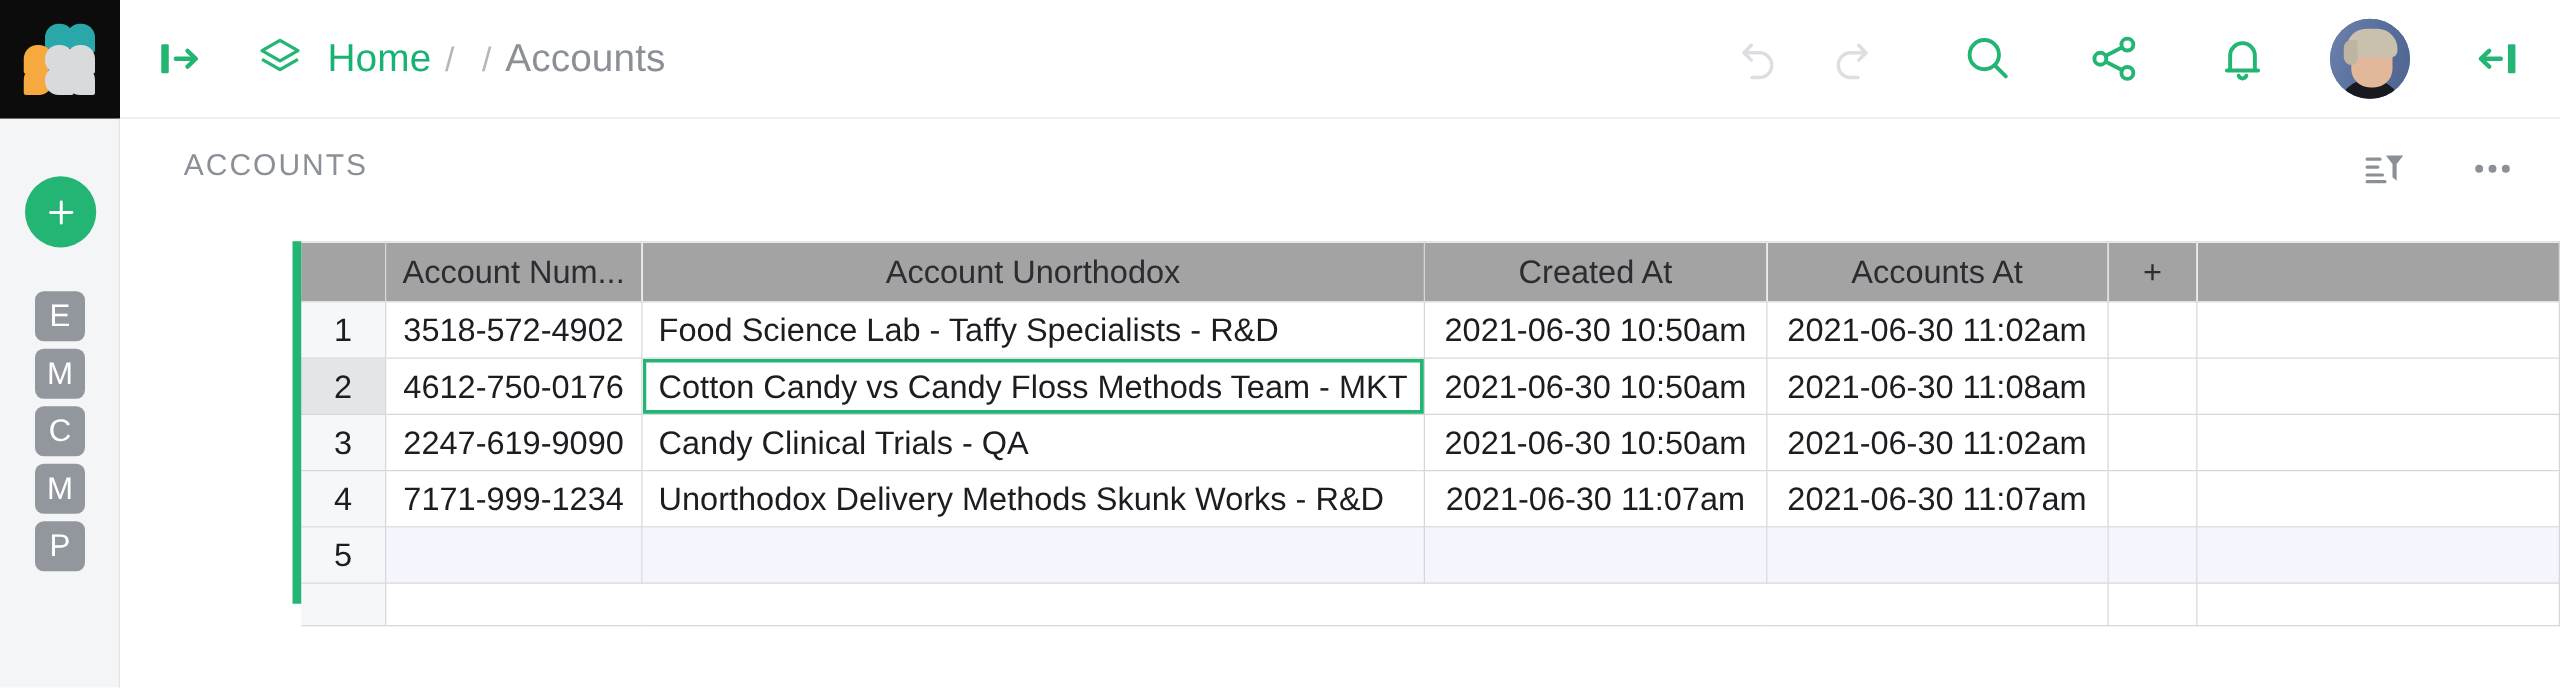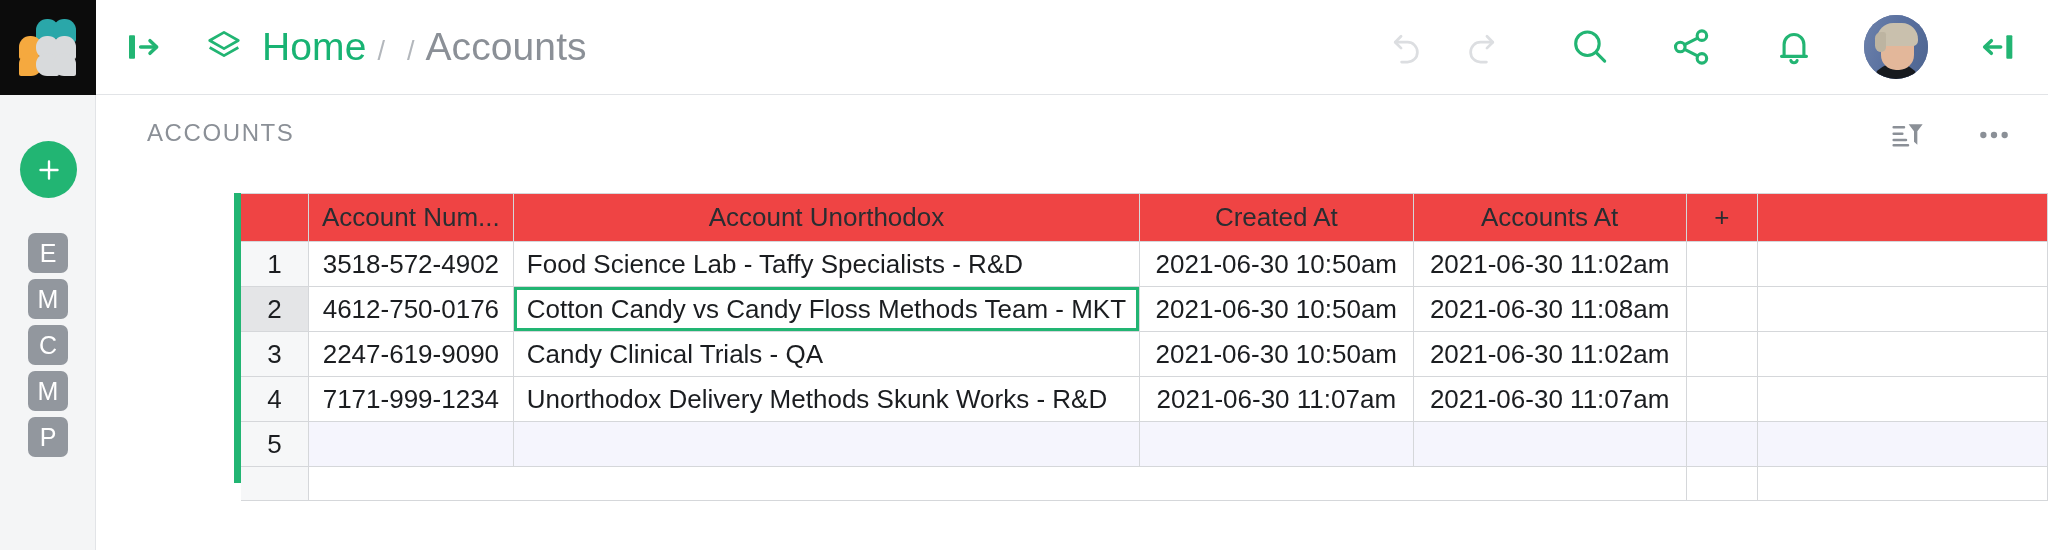--- a/index.html
+++ b/index.html
@@ -30,21 +30,21 @@
   .hdr-left { position: absolute; left: 96px; top: 0; height: 94px; display: flex; align-items: center; }
   .icon-btn {
     display: flex; align-items: center; justify-content: center;
     cursor: pointer; background: none; border: none;
   }
   .expand-ico { margin-left: 28px; width: 40px; height: 40px; }
   .layers-ico { margin-left: 40px; width: 40px; height: 40px; }
 
   .crumbs { display: flex; align-items: baseline; margin-left: 18px; }
   .crumb {
-    font-size: 39px; color: #8b9097; letter-spacing: .1px; white-space: nowrap;
+    font-size: 31px; color: #8b9097; letter-spacing: .1px; white-space: nowrap;
   }
   .crumb.active { color: #18b373; }
   .crumb-sep { font-size: 27px; color: #b3b7bc; margin: 0 11px; }
 
   .hdr-right {
     position: absolute; right: 0; top: 0; height: 94px;
     display: flex; align-items: center;
   }
   .hdr-right .icon-btn { margin-left: 0; }
   .gap-undo { width: 64px; height: 64px; margin-right: 12px; }
@@ -104,21 +104,21 @@
   }
   table.sheet { border-collapse: collapse; table-layout: fixed; margin-left: 7px; }
   table.sheet td, table.sheet th {
     border-right: 1px solid #d5d7da;
     border-bottom: 1px solid #d5d7da;
     height: 45px; padding: 0 13px;
     font-size: 26px; font-weight: 400; color: #1b1d20;
     white-space: nowrap; overflow: hidden;
   }
   table.sheet thead th {
-    background: #ef4444; color: #2a2d31; font-weight: 400;
+    background: #a3a3a3; color: #2a2d31; font-weight: 400;
     border-top: 1px solid #d5d7da; text-align: center; height: 48px;
   }
   thead th.sel-col { background: #e4e5e7; }
   th.c-rownum, td.c-rownum {
     width: 75px; background: #f6f7f8; text-align: center; color: #2a2d31;
   }
   td.c-rownum.row-hl { background: #e4e5e7; }
   th.c-acct, td.c-acct { width: 205px; text-align: center; }
   th.c-desc, td.c-desc { width: 615px; text-align: left; }
   th.c-created, td.c-created { width: 275px; text-align: center; }

